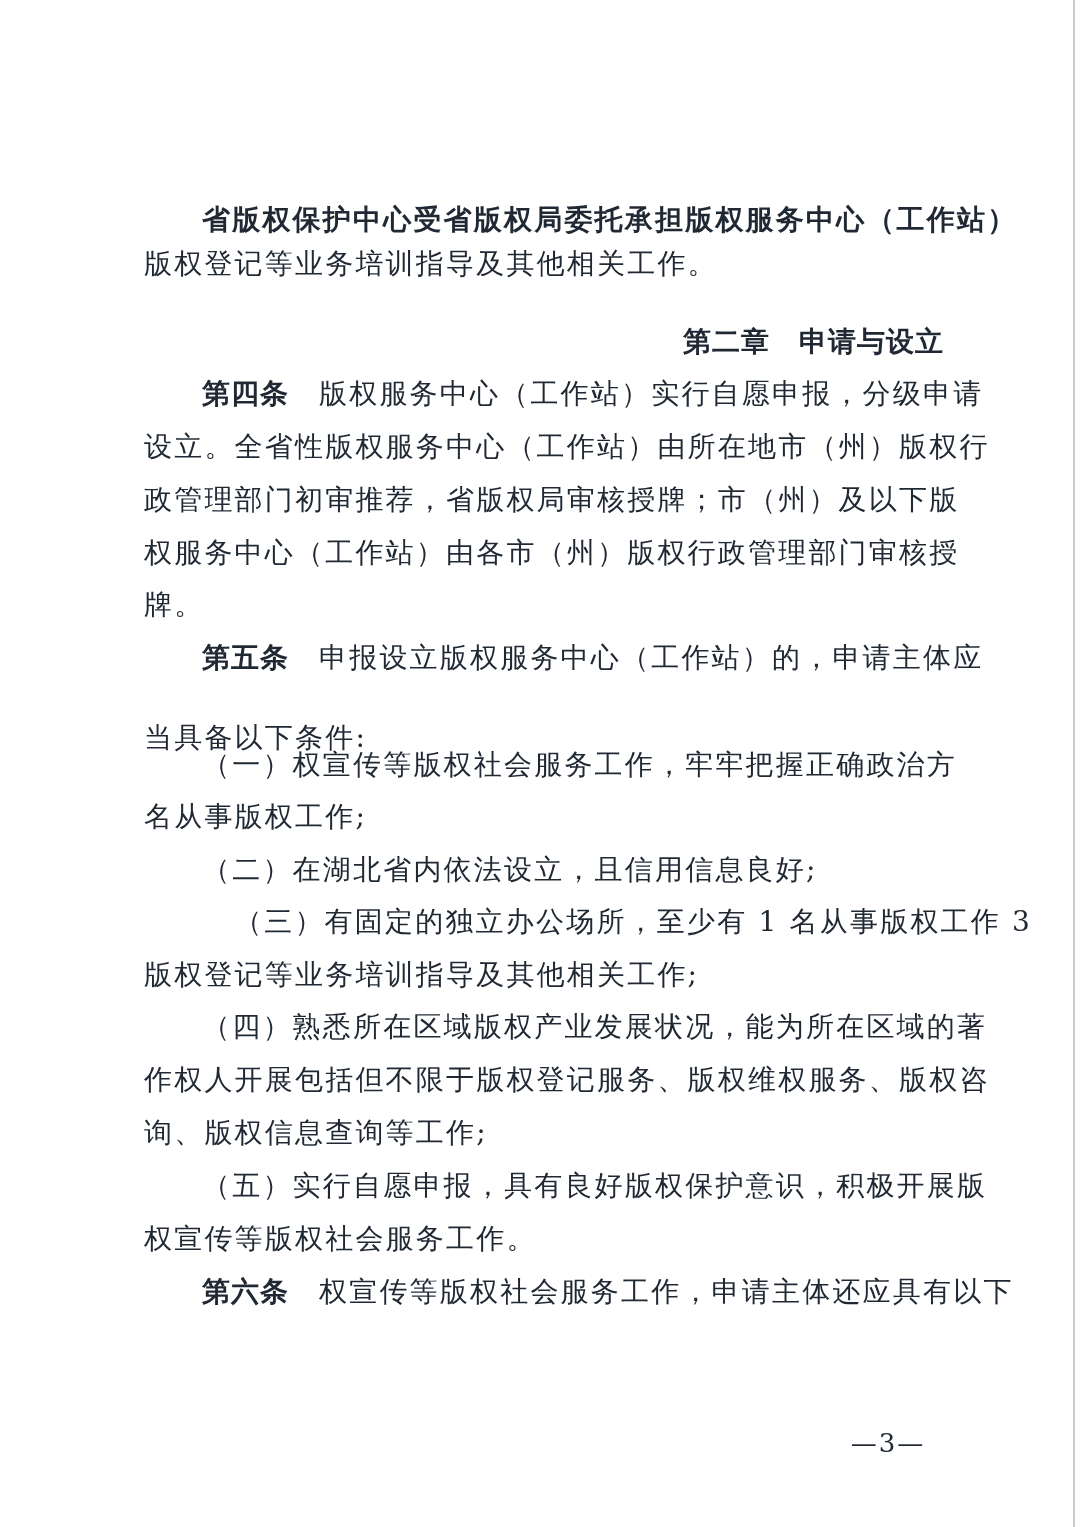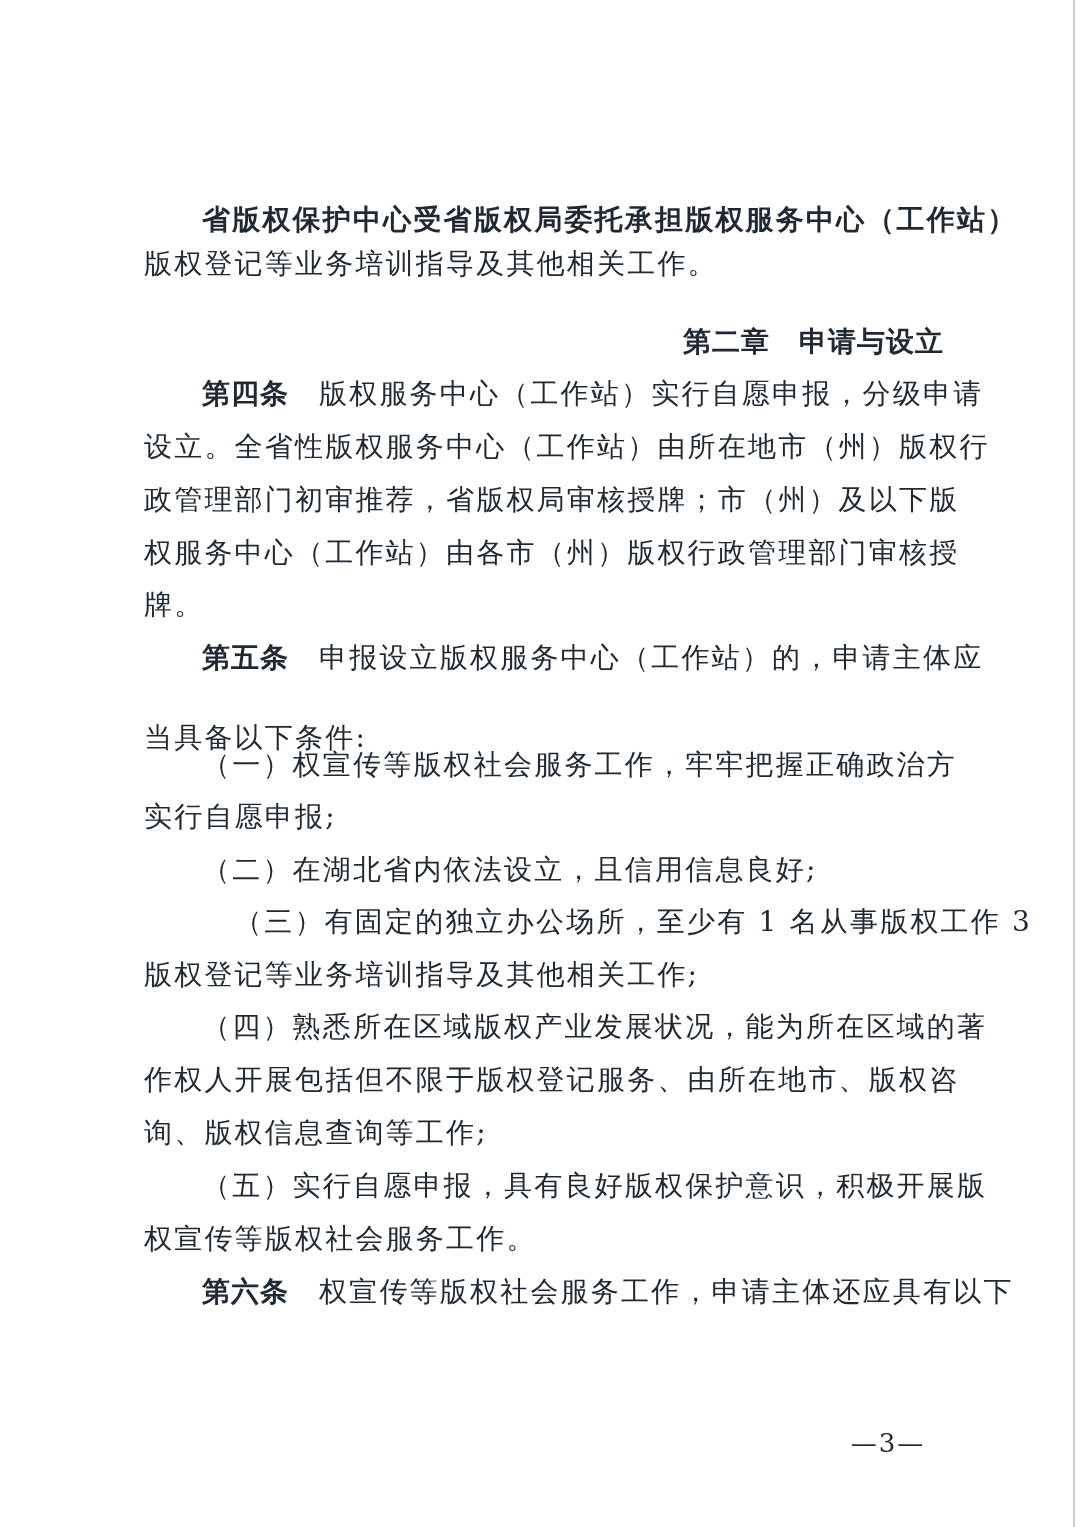--- a/index.html
+++ b/index.html
@@ -51,29 +51,29 @@
   <div class="line just" style="top:480px;">政管理部门初审推荐，省版权局审核授牌；市（州）及以下版</div>
   <div class="line just" style="top:533px;">权服务中心（工作站）由各市（州）版权行政管理部门审核授</div>
   <div class="line" style="top:585px;">牌。</div>
 
   <div class="line indent just" style="top:638px;">
     <span class="article-label">第五条</span><span>申报设立版权服务中心（工作站）的，申请主体应</span>
   </div>
   <div class="line" style="top:690px;margin-top:28px;">当具备以下条件:</div>
 
   <div class="line indent just" style="top:745px;">（一）权宣传等版权社会服务工作，牢牢把握正确政治方</div>
-  <div class="line" style="top:797px;">实行自愿申报;</div>
+  <div class="line" style="top:797px;">名从事版权工作;</div>
 
   <div class="line indent" style="top:850px;">（二）在湖北省内依法设立，且信用信息良好;</div>
 
   <div class="line indent just" style="top:902px;margin-left:32px;">（三）有固定的独立办公场所，至少有 1 名从事版权工作 3</div>
   <div class="line" style="top:955px;">版权登记等业务培训指导及其他相关工作;</div>
 
   <div class="line indent just" style="top:1007px;">（四）熟悉所在区域版权产业发展状况，能为所在区域的著</div>
-  <div class="line just" style="top:1060px;">作权人开展包括但不限于版权登记服务、由所在地市、版权咨</div>
+  <div class="line just" style="top:1060px;">作权人开展包括但不限于版权登记服务、版权维权服务、版权咨</div>
   <div class="line" style="top:1113px;">询、版权信息查询等工作;</div>
 
   <div class="line indent just" style="top:1166px;">（五）实行自愿申报，具有良好版权保护意识，积极开展版</div>
   <div class="line" style="top:1219px;">权宣传等版权社会服务工作。</div>
 
   <div class="line indent just" style="top:1272px;">
     <span class="article-label">第六条</span><span>权宣传等版权社会服务工作，申请主体还应具有以下</span>
   </div>
 </div>
 

